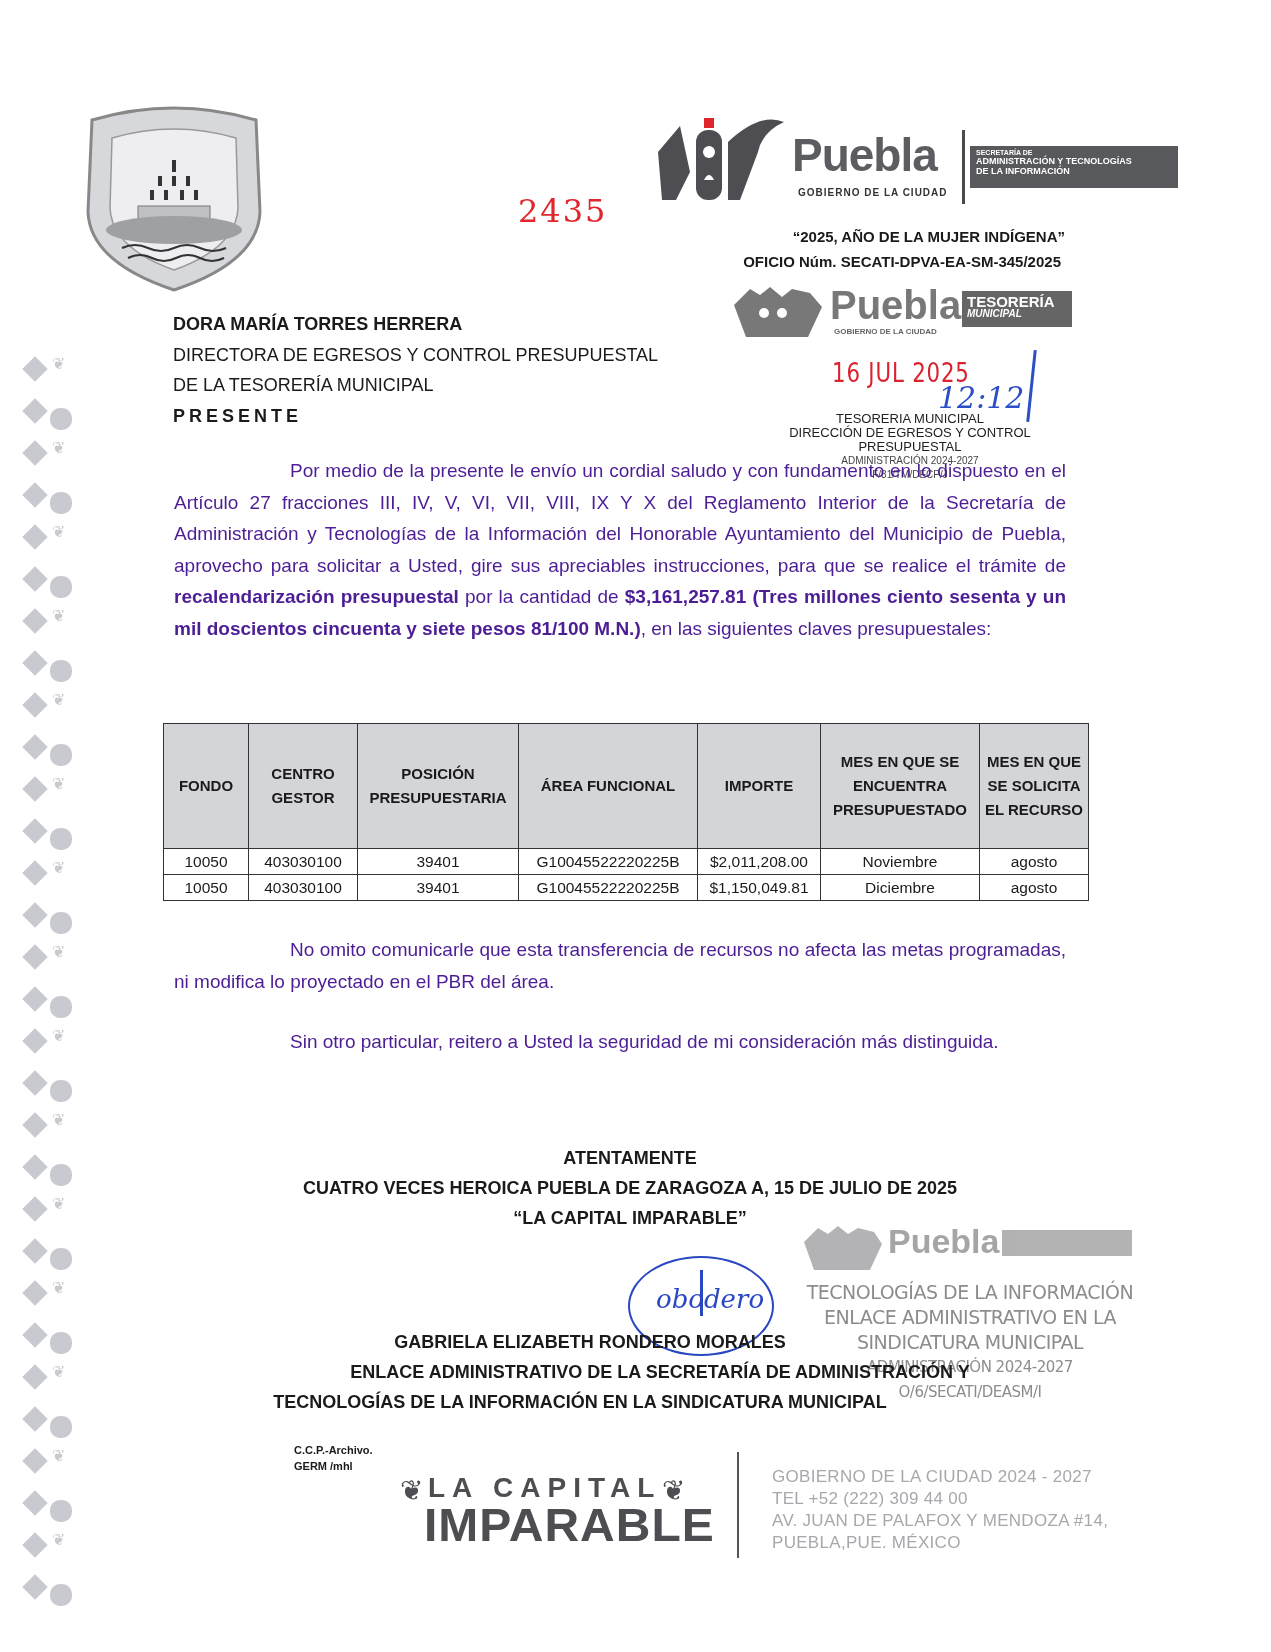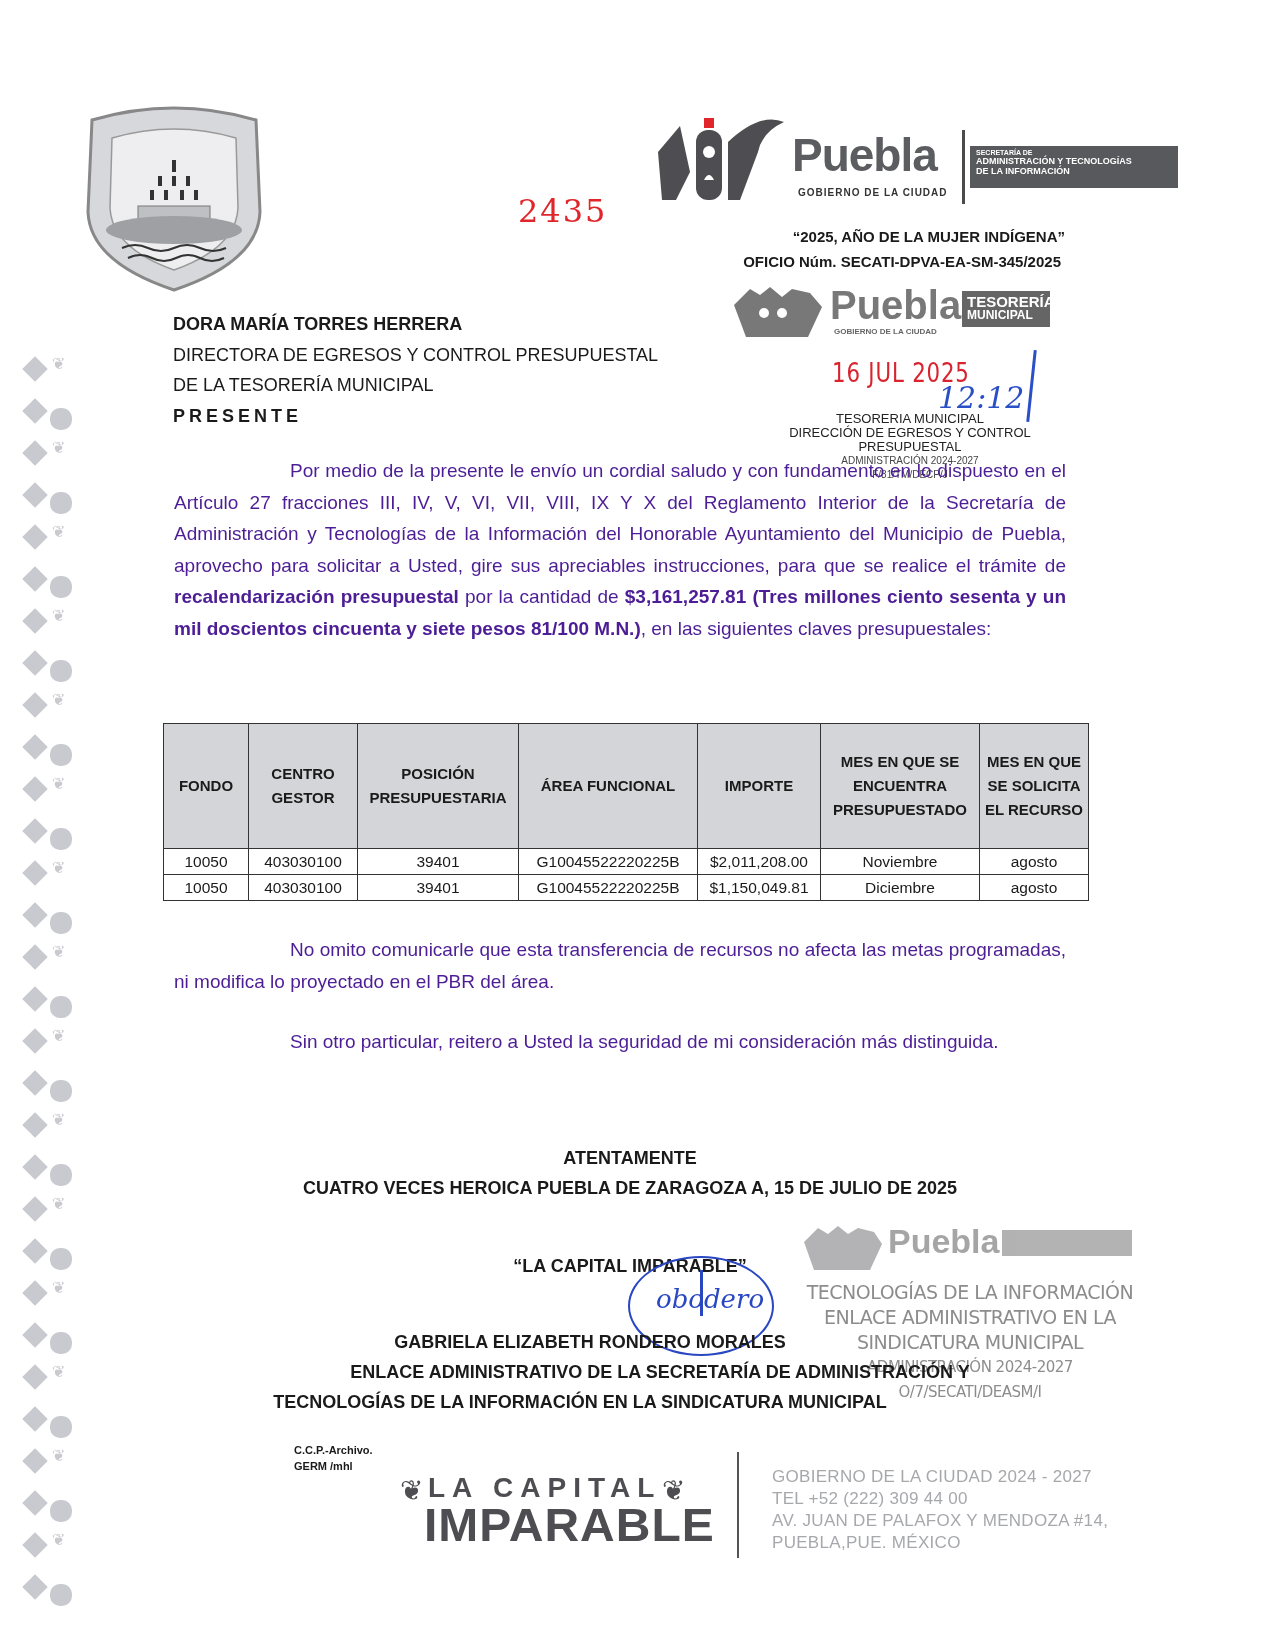--- a/index.html
+++ b/index.html
@@ -29,22 +29,22 @@
   .logo .sec-box .s1 { font-size: 7px; font-weight: bold; display: block; }
   .logo .sec-box .s2 { font-size: 9px; font-weight: bold; display: block; line-height: 10px; }
 
   .header-motto { right: 206px; top: 228px; font-size: 15px; font-weight: bold; text-align: right; }
   .header-oficio { right: 210px; top: 253px; font-size: 15px; font-weight: bold; text-align: right; }
 
   
   .teso-stamp { left: 730px; top: 283px; width: 350px; height: 54px; opacity: .9; }
   .teso-stamp .w { position: absolute; left: 100px; top: 0px; font-size: 40px; font-weight: bold; color: #6a6a6a; }
   .teso-stamp .g { position: absolute; left: 104px; top: 44px; font-size: 8px; font-weight: bold; color: #555; }
-  .teso-stamp .box { position: absolute; left: 232px; top: 8px; width: 88px; height: 36px; background: #555; color: #fff; font-size: 15px; font-weight: bold; padding: 2px 5px; box-sizing: border-box; }
-  .teso-stamp .box small { display: block; font-size: 12px; margin-top: -2px; }
+  .teso-stamp .box { position: absolute; left: 232px; top: 8px; width: 110px; height: 36px; background: #555; color: #fff; font-size: 15px; font-weight: bold; padding: 2px 5px; box-sizing: border-box; }
+  .teso-stamp .box small { display: block; font-size: 10px; margin-top: -2px; font-style: italic; }
 
   .recv-date { left: 832px; top: 358px; font-size: 26px; color: #d9232f; letter-spacing: 1px; font-family: "DejaVu Sans", sans-serif; transform: scaleX(.82); transform-origin: left; }
   .recv-time { left: 938px; top: 380px; font-size: 30px; color: #2a4fc6; font-style: italic; font-family: "DejaVu Serif", serif; }
   .recv-line { left: 1030px; top: 350px; width: 3px; height: 72px; background: #2a4fc6; transform: rotate(6deg); }
   .recv-block { left: 760px; top: 412px; width: 300px; text-align: center; font-size: 13px; line-height: 14px; color: #222; }
   .recv-block .small { font-size: 10px; color: #444; }
 
   
   .recipient { left: 173px; top: 309px; font-size: 18px; line-height: 30.5px; }
   .recipient .name { font-weight: bold; }
@@ -60,21 +60,21 @@
   
   .budget-table { position: absolute; left: 163px; top: 723px; border-collapse: collapse; font-size: 15px; }
   .budget-table th, .budget-table td { border: 1.5px solid #333; text-align: center; padding: 0 4px; }
   .budget-table th { background: #d4d5d9; font-weight: bold; font-size: 15px; line-height: 24px; height: 124px; }
   .budget-table td { height: 25px; font-size: 15.5px; }
 
   
   .closing { left: 160px; width: 940px; text-align: center; font-weight: bold; font-size: 18px; }
   .c1 { top: 1148px; }
   .c2 { top: 1178px; }
-  .c3 { top: 1208px; margin-top: 48px; }
+  .c3 { top: 1208px; }
 
   .signature { left: 628px; top: 1256px; width: 146px; height: 100px; border: 2.5px solid #2a47c2; border-radius: 50%; box-sizing: border-box; }
   .signature .txt { position: absolute; left: 26px; top: 26px; font-size: 26px; color: #2a47c2; font-style: italic; font-family: "DejaVu Serif", serif; }
   .signature .stroke { position: absolute; left: 70px; top: 12px; width: 3px; height: 46px; background: #2a47c2; }
 
   .signer { left: 160px; width: 1000px; text-align: center; font-weight: bold; font-size: 18px; }
   .s1 { top: 1332px; left: 90px; }
   .s2 { top: 1362px; }
   .s3 { top: 1392px; left: 80px; }
 
@@ -287,21 +287,21 @@
   <svg width="84" height="50" viewBox="0 0 84 50">
     <path d="M4 20 L18 6 L28 12 L38 4 L48 12 L58 6 L74 10 L82 22 L70 48 L14 48 Z" fill="#9a9a9e"></path>
   </svg>
   <span class="w">Puebla</span>
   <span class="box"></span>
   <div class="lines">
     <div>TECNOLOGÍAS DE LA INFORMACIÓN</div>
     <div>ENLACE ADMINISTRATIVO EN LA</div>
     <div>SINDICATURA MUNICIPAL</div>
     <div class="sm">ADMINISTRACIÓN 2024-2027</div>
-    <div class="sm">O/7/SECATI/DEASM/I</div>
+    <div class="sm">O/6/SECATI/DEASM/I</div>
   </div>
 </div>
 
 <div class="abs signature">
   <span class="txt">obodero</span>
   <span class="stroke"></span>
 </div>
 
 <div class="abs signer s1">GABRIELA ELIZABETH RONDERO MORALES</div>
 <div class="abs signer s2">ENLACE ADMINISTRATIVO DE LA SECRETARÍA DE ADMINISTRACIÓN Y</div>

